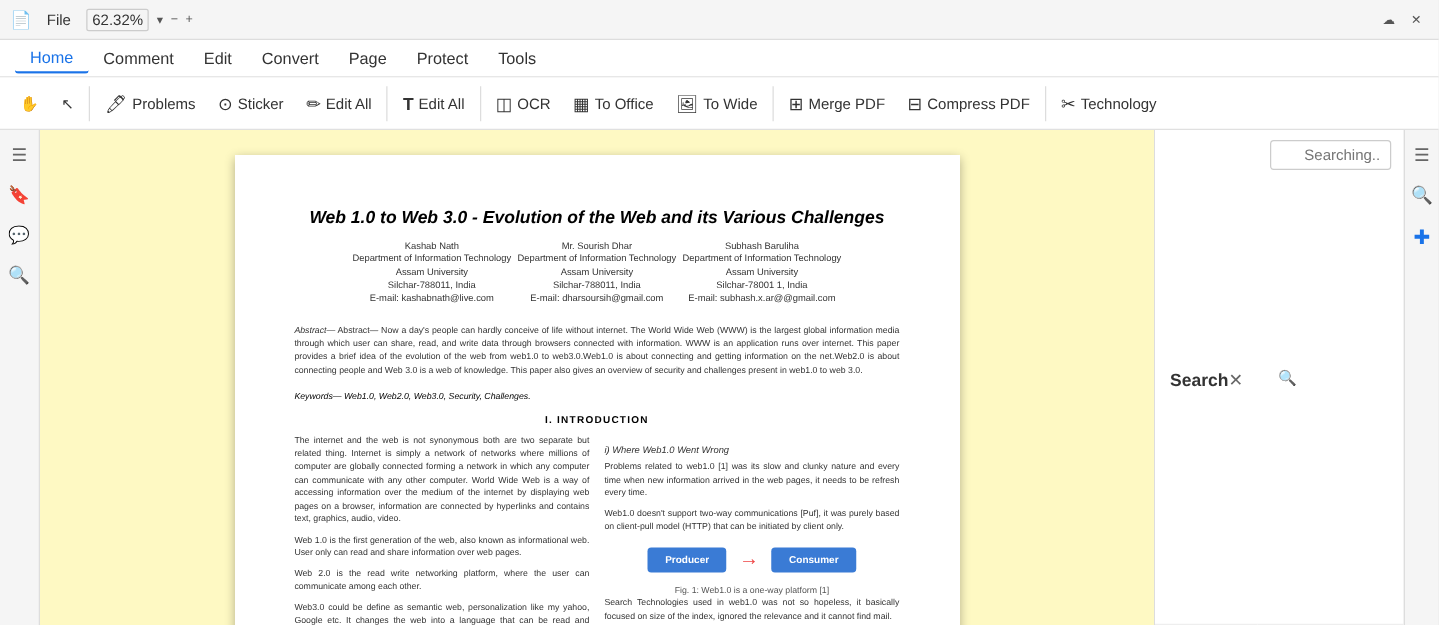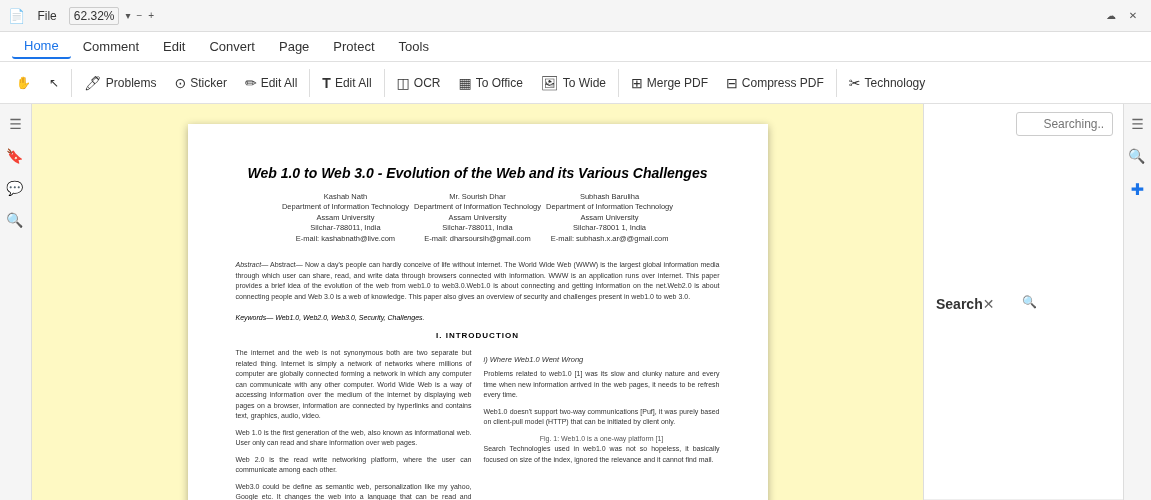--- a/index.html
+++ b/index.html
@@ -239,20 +239,25 @@
           <p class="pdf-body">Web 1.0 is the first generation of the web, also known as informational web. User only can read and share information over web pages.</p>
           <p class="pdf-body">Web 2.0 is the read write networking platform, where the user can communicate among each other.</p>
           <p class="pdf-body">Web3.0 could be define as semantic web, personalization like my yahoo, Google etc. It changes the web into a language that can be read and interpreted by the system rather than human.</p>
 
         </div>
         <div class="pdf-col">
           <p class="pdf-sub-title">i) Where Web1.0 Went Wrong</p>
           <p class="pdf-body">Problems related to web1.0 [1] was its slow and clunky nature and every time when new information arrived in the web pages, it needs to be refresh every time.</p>
           <p class="pdf-body">Web1.0 doesn't support two-way communications [Puf], it was purely based on client-pull model (HTTP) that can be initiated by client only.</p>
 
+          <div class="pdf-diagram">
+            <div class="pdf-box">Producer</div>
+            <span class="pdf-arrow">→</span>
+            <div class="pdf-box">Consumer</div>
+          </div>
           <p class="pdf-fig-caption">Fig. 1: Web1.0 is a one-way platform [1]</p>
 
           <p class="pdf-body">Search Technologies used in web1.0 was not so hopeless, it basically focused on size of the index, ignored the relevance and it cannot find mail.</p>
 
         </div>
       </div>
     </div>
   </div>
 
   <div class="right-panel">

